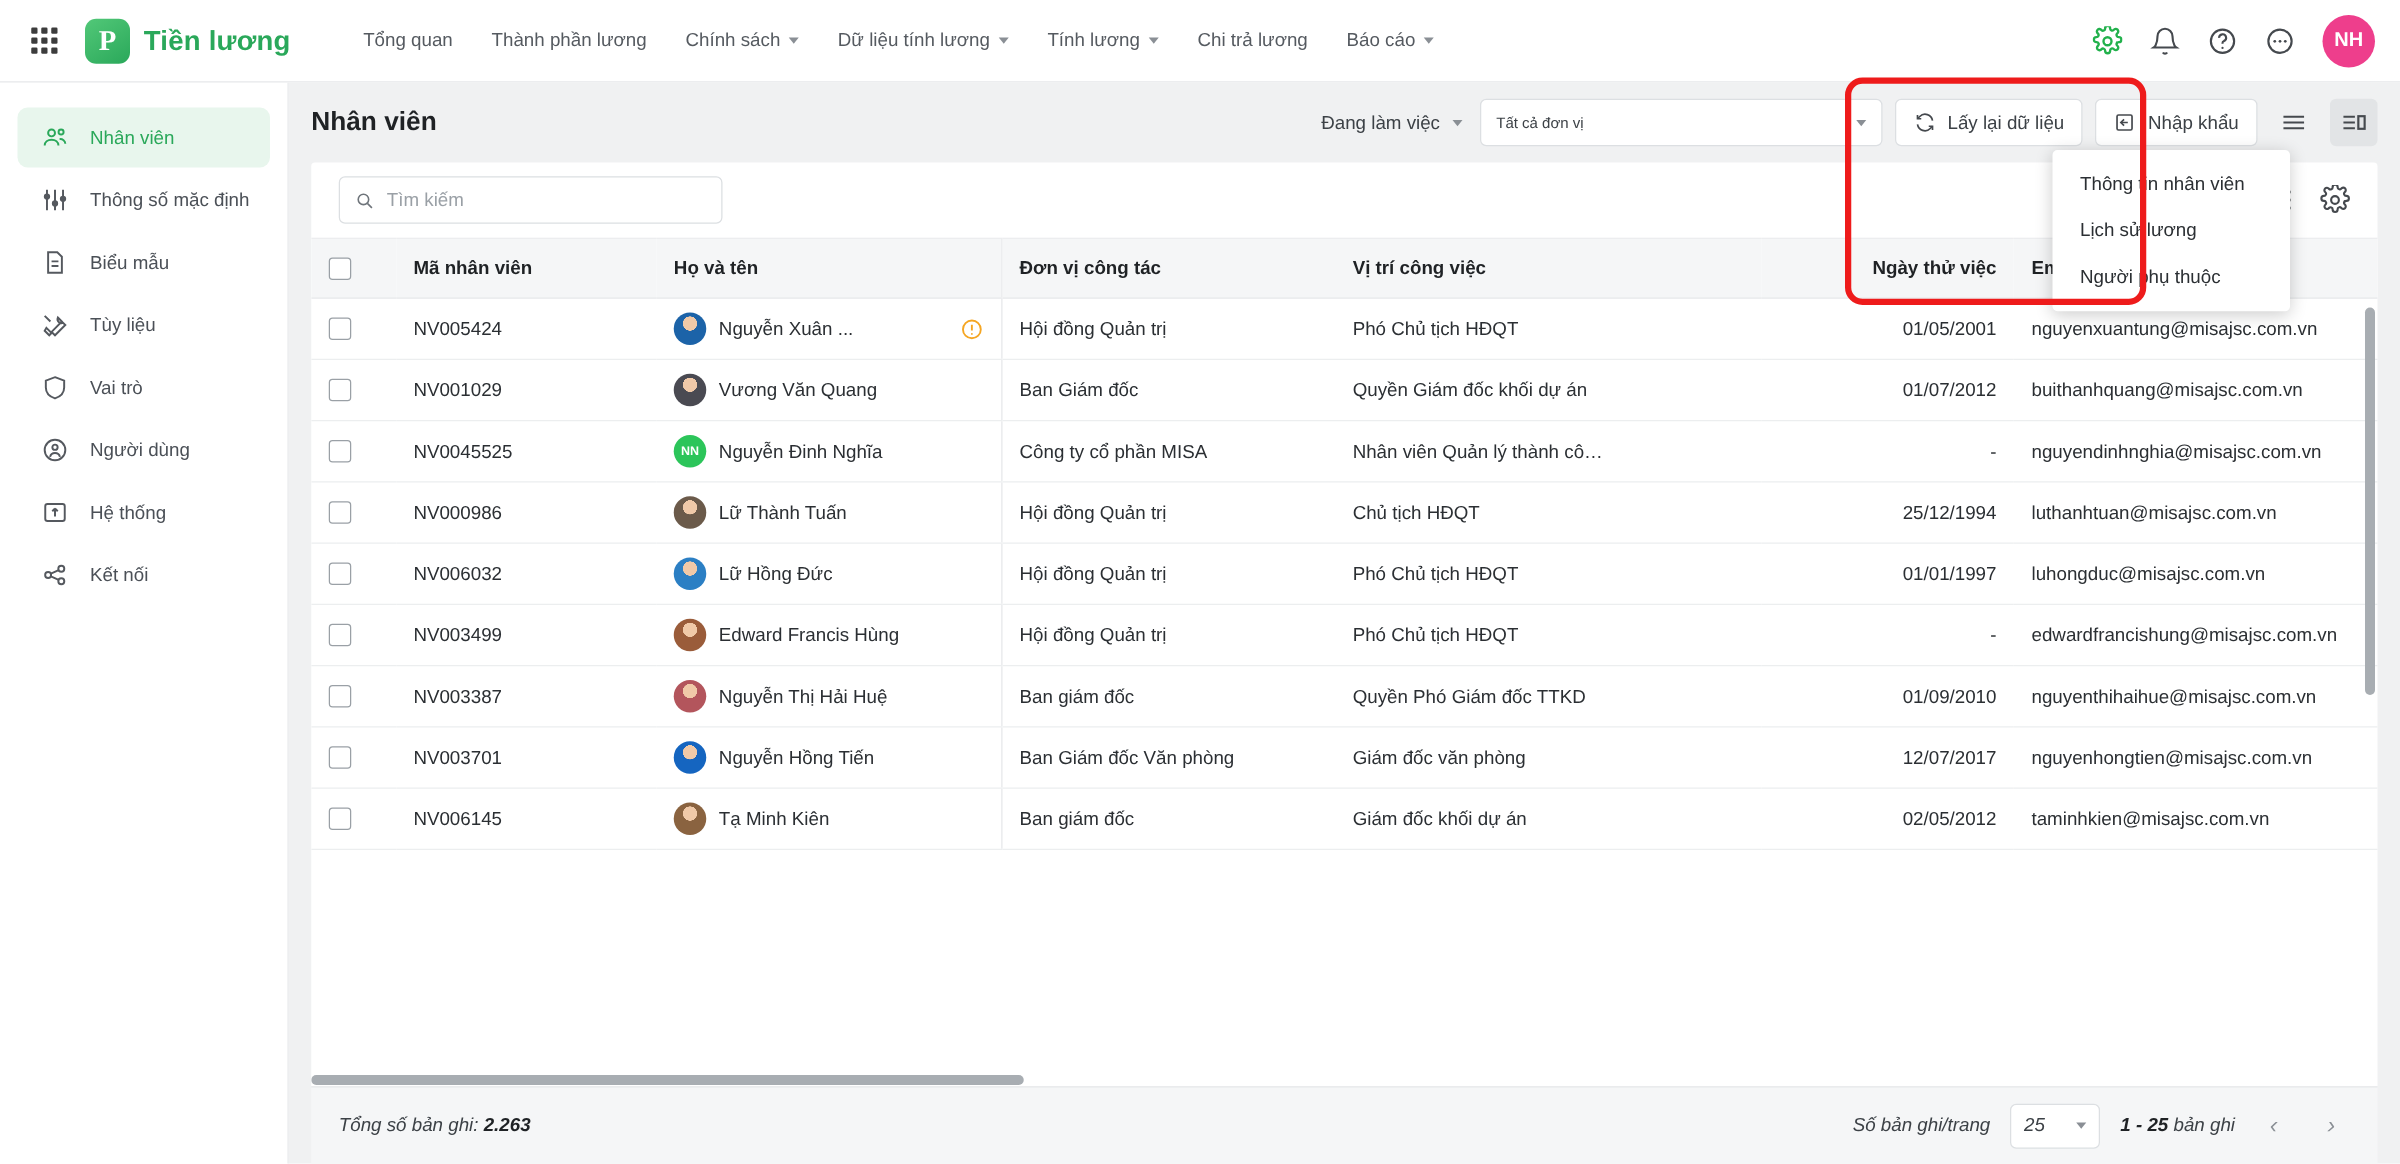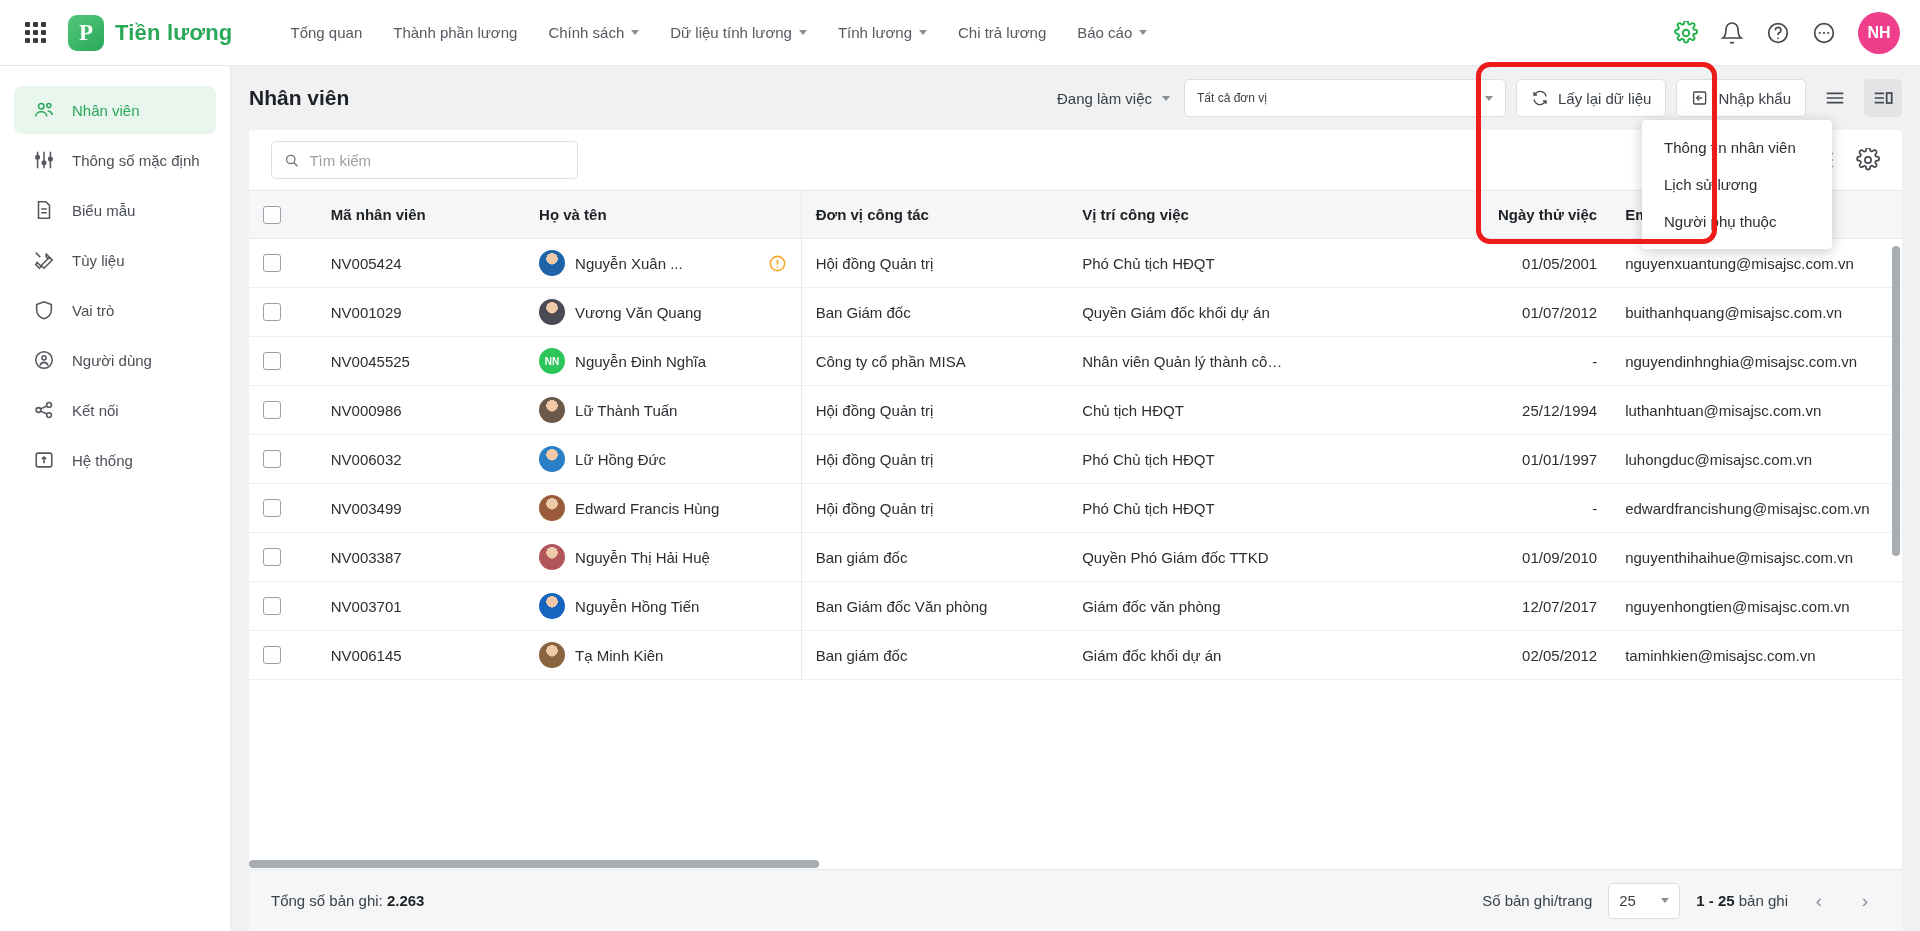--- a/index.html
+++ b/index.html
@@ -153,20 +153,21 @@
     font-size: 10px; font-weight: bold; color: #fff; overflow: hidden;
   }
   .warn-ico { margin-left: auto; flex-shrink: 0; display:flex; }
 
   
   .footer {
     height: 62px; background: #f5f6f7; margin: 0 18px;
     display: flex; align-items: center; padding: 0 22px;
     font-size: 15px; color: #3c4146; flex-shrink: 0;
     border-top: 1px solid #e6e8ea;
+    font-style: italic;
   }
   .footer b { font-weight: bold; color: #1f2225; }
   .foot-right { margin-left: auto; display: flex; align-items: center; gap: 16px; }
   .pp-select {
     width: 72px; height: 36px; border: 1px solid #dcdfe2; border-radius: 5px;
     background: #fff; display: flex; align-items: center; padding: 0 10px;
     cursor: pointer; gap: 6px;
   }
   .arrowbtn { width: 30px; height: 30px; display: flex; align-items: center; justify-content: center; cursor: pointer; color: #8a8f95; font-size: 19px; }
 
@@ -341,37 +342,37 @@
             <circle cx="12" cy="9.6" r="2.3"></circle>
           <path d="M7.7 18c.5-2.2 2.2-3.4 4.3-3.4s3.8 1.2 4.3 3.4"></path>
         </svg>
       </span>
       <span>Người dùng</span>
     </div>
 
     <div class="side-item">
       <span class="sicon">
         <svg width="22" height="22" viewBox="0 0 24 24" fill="none" stroke="#55595f" stroke-width="1.7">
+          <rect x="3.5" y="4.5" width="17" height="15" rx="2"></rect>
+          <path d="M12 8.5v7M12 8.5l-2.4 2.4M12 8.5l2.4 2.4"></path>
+        </svg>
+      </span>
+      <span>Hệ thống</span>
+    </div>
+
+    <div class="side-item">
+      <span class="sicon">
+        <svg width="22" height="22" viewBox="0 0 24 24" fill="none" stroke="#55595f" stroke-width="1.7">
           <circle cx="6" cy="12" r="2.6"></circle>
             <circle cx="17.5" cy="6.5" r="2.6"></circle>
             <circle cx="17.5" cy="17.5" r="2.6"></circle>
           <path d="M8.4 10.8l6.8-3.1M8.4 13.2l6.8 3.1"></path>
         </svg>
       </span>
       <span>Kết nối</span>
-    </div>
-
-    <div class="side-item">
-      <span class="sicon">
-        <svg width="22" height="22" viewBox="0 0 24 24" fill="none" stroke="#55595f" stroke-width="1.7">
-          <rect x="3.5" y="4.5" width="17" height="15" rx="2"></rect>
-          <path d="M12 8.5v7M12 8.5l-2.4 2.4M12 8.5l2.4 2.4"></path>
-        </svg>
-      </span>
-      <span>Hệ thống</span>
     </div>
   </aside>
 
   <main class="main">
 
     <div class="page-head">
       <div class="page-title">Nhân viên</div>
 
       <div class="head-right">
         <div class="status-filter">

